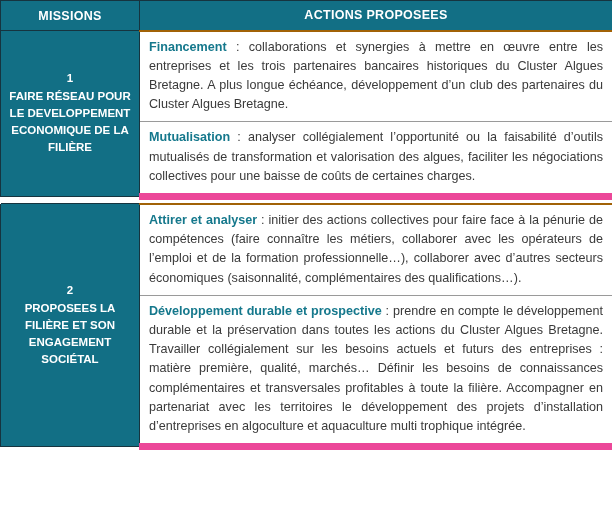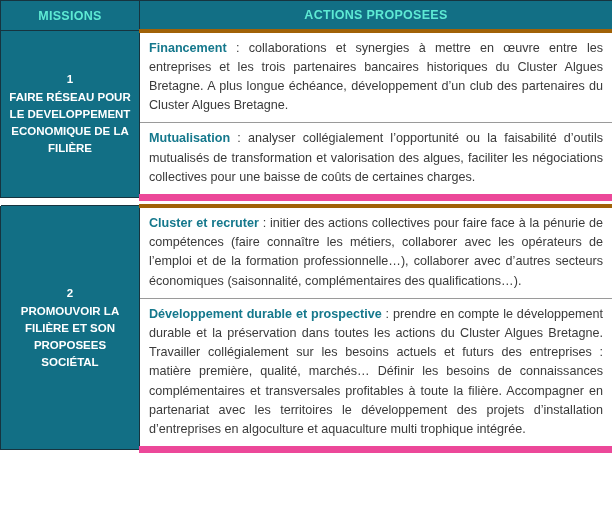--- a/index.html
+++ b/index.html
@@ -23,21 +23,21 @@
 
   table.mission-table {
     width: 612px;
     border-collapse: collapse;
     table-layout: fixed;
   }
 
   
   thead th {
     background: #126f85;
-    color: #5eead4;
+    color: #ffffff;
     font-weight: bold;
     font-size: 12.5px;
     letter-spacing: .3px;
     text-align: center;
     vertical-align: middle;
     height: 30px;
     padding: 0;
     border: 1px solid #16343f;
     box-sizing: border-box;
   }
@@ -90,21 +90,21 @@
     text-align: justify;
     vertical-align: top;
     padding: 6px 9px 7px 9px;
     border-left: 1px solid #16343f;
     border-right: 1px solid #16343f;
     border-top: 1px solid #9a9a9a;
     border-bottom: 1px solid #9a9a9a;
     box-sizing: border-box;
     hyphens: none;
   }
-  td.action-cell.first-of-block { border-top: 4px solid #a16207; }
+  td.action-cell.first-of-block { border-top: 2px solid #a16207; }
   td.action-cell.last-of-block  { border-bottom: 7px solid #ec4899; }
 
   .lead {
     color: #15788c;
     font-weight: bold;
   }
   .lead-sep { color: #3a3a3a; }
 </style>
 </head>
 <body>
@@ -135,24 +135,24 @@
       </tr>
 
       <tr class="gap-row">
         <td class="gap-left"></td>
         <td></td>
       </tr>
 
       <tr>
         <td class="mission-cell" rowspan="2">
           <span class="mission-number">2</span>
-          <span class="mission-title">PROMOUVOIR LA FILIÈRE ET SON PROPOSEES SOCIÉTAL</span>
+          <span class="mission-title">PROPOSEES LA FILIÈRE ET SON ENGAGEMENT SOCIÉTAL</span>
         </td>
         <td class="action-cell first-of-block">
-          <span class="lead">Cluster et recruter</span><span class="lead-sep"> : </span><span>initier des actions collectives pour faire face à la pénurie de compétences (faire connaître les métiers, collaborer avec les opérateurs de l’emploi et de la formation professionnelle…), collaborer avec d’autres secteurs économiques (saisonnalité, complémentaires des qualifications…).</span>
+          <span class="lead">Attirer et analyser</span><span class="lead-sep"> : </span><span>initier des actions collectives pour faire face à la pénurie de compétences (faire connaître les métiers, collaborer avec les opérateurs de l’emploi et de la formation professionnelle…), collaborer avec d’autres secteurs économiques (saisonnalité, complémentaires des qualifications…).</span>
         </td>
       </tr>
       <tr>
         <td class="action-cell last-of-block">
           <span class="lead">Développement durable et prospective</span><span class="lead-sep"> : </span><span>prendre en compte le développement durable et la préservation dans toutes les actions du Cluster Algues Bretagne. Travailler collégialement sur les besoins actuels et futurs des entreprises : matière première, qualité, marchés… Définir les besoins de connaissances complémentaires et transversales profitables à toute la filière. Accompagner en partenariat avec les territoires le développement des projets d’installation d’entreprises en algoculture et aquaculture multi trophique intégrée.</span>
         </td>
       </tr>
 
     </tbody>
   </table>

